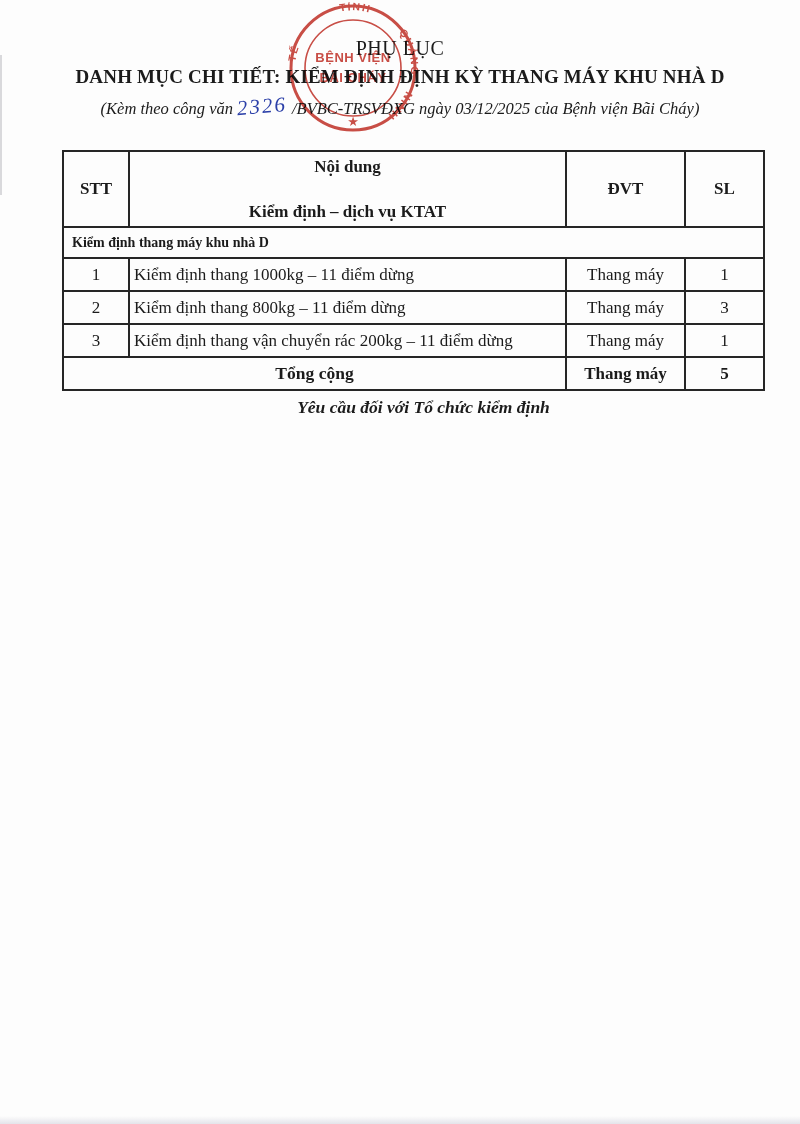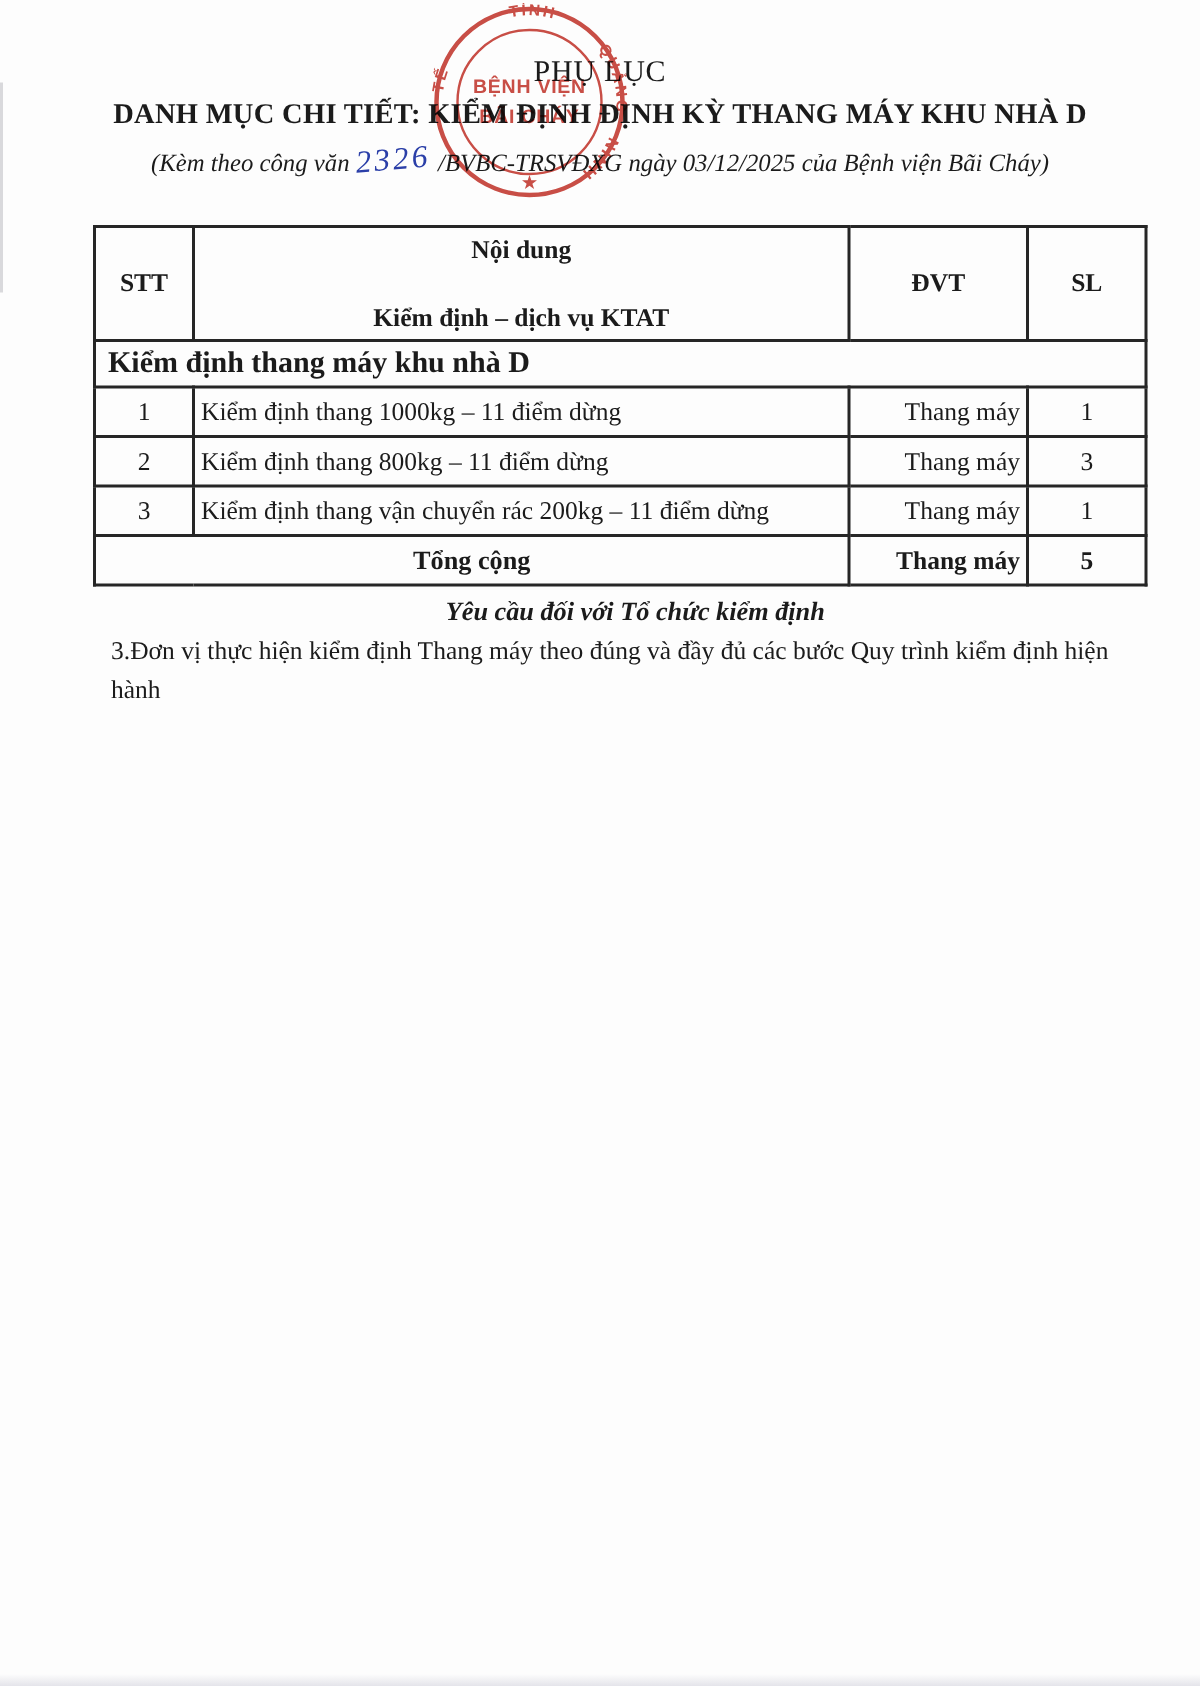--- a/index.html
+++ b/index.html
@@ -90,26 +90,26 @@
   .col-content { width: 437px; }
   .col-dvt { width: 119px; }
   .col-sl { width: 79px; }
 
   .row-header { height: 76px; border-radius: 16px; }
   .row-header th { font-weight: bold; text-align: center; }
   .hdr-line1 { display: block; margin-bottom: 25px; }
   .hdr-line2 { display: block; }
 
   .row-section { height: 31px; }
-  .row-section td { font-weight: bold; text-align: left; padding-left: 8px; font-size: 20px; }
+  .row-section td { font-weight: bold; text-align: left; padding-left: 8px; font-size: 14px; }
 
   .row-data { height: 33px; }
   .cell-stt { text-align: center; }
   .cell-content { text-align: left; padding-left: 11px; }
-  .cell-dvt { text-align: right; }
+  .cell-dvt { text-align: center; }
   .cell-sl { text-align: center; }
 
   .row-total { height: 33px; }
   .row-total td { font-weight: bold; }
   .cell-total-label { text-align: center; font-size: 17.5px; }
 
   
   .notes {
     position: absolute; left: 74px; top: 394px; width: 678px;
     font-size: 17px; line-height: 26px; z-index: 1;
@@ -195,19 +195,18 @@
     <tr class="row-total">
       <td class="cell-total-label" colspan="2">Tổng cộng</td>
       <td class="cell-dvt">Thang máy</td>
       <td class="cell-sl">5</td>
     </tr>
   </tbody>
     </table>
 
   <div class="notes">
     <div class="notes-heading">Yêu cầu đối với Tổ chức kiểm định</div>
-    <p>3.Đơn vị thực hiện kiểm định Thang máy theo đúng và đầy đủ các bước Quy trình kiểm định hiện hành</p>
   </div>
 
   <div class="scan-edge-left"></div>
   <div class="scan-edge-bottom"></div>
 
 </div>
 
 </body></html>

